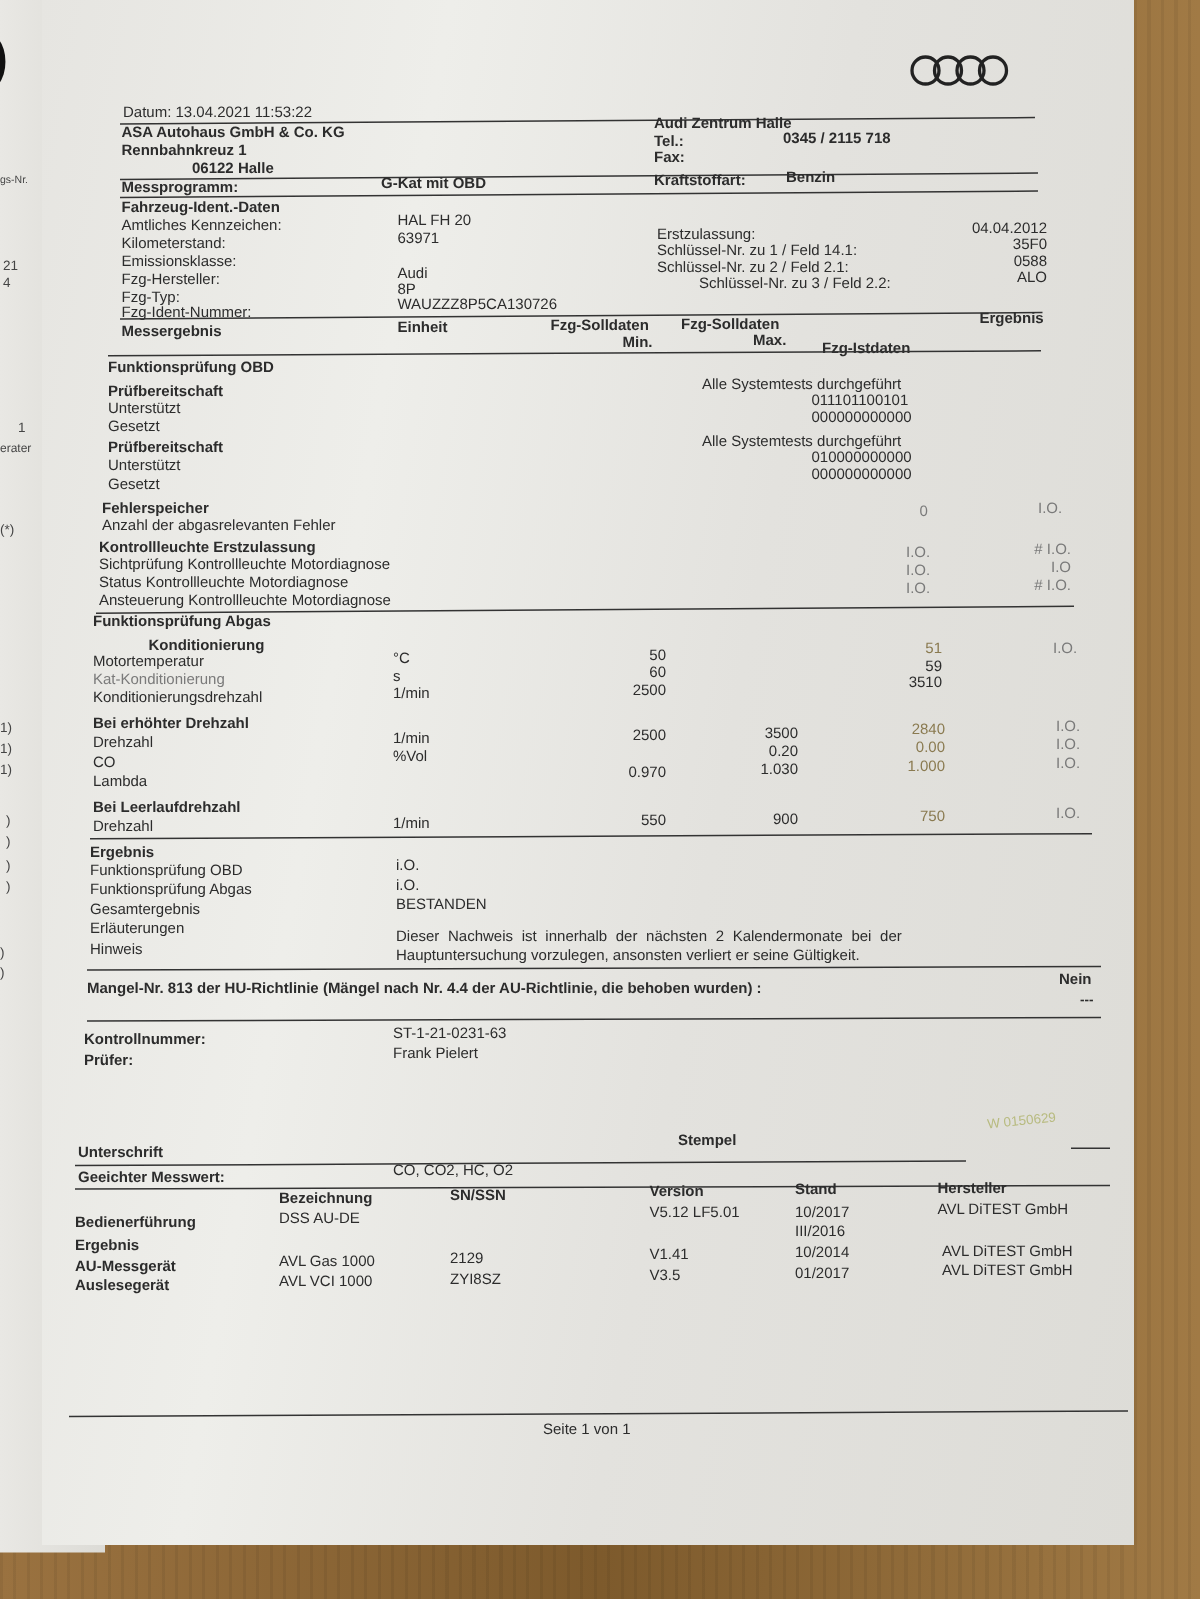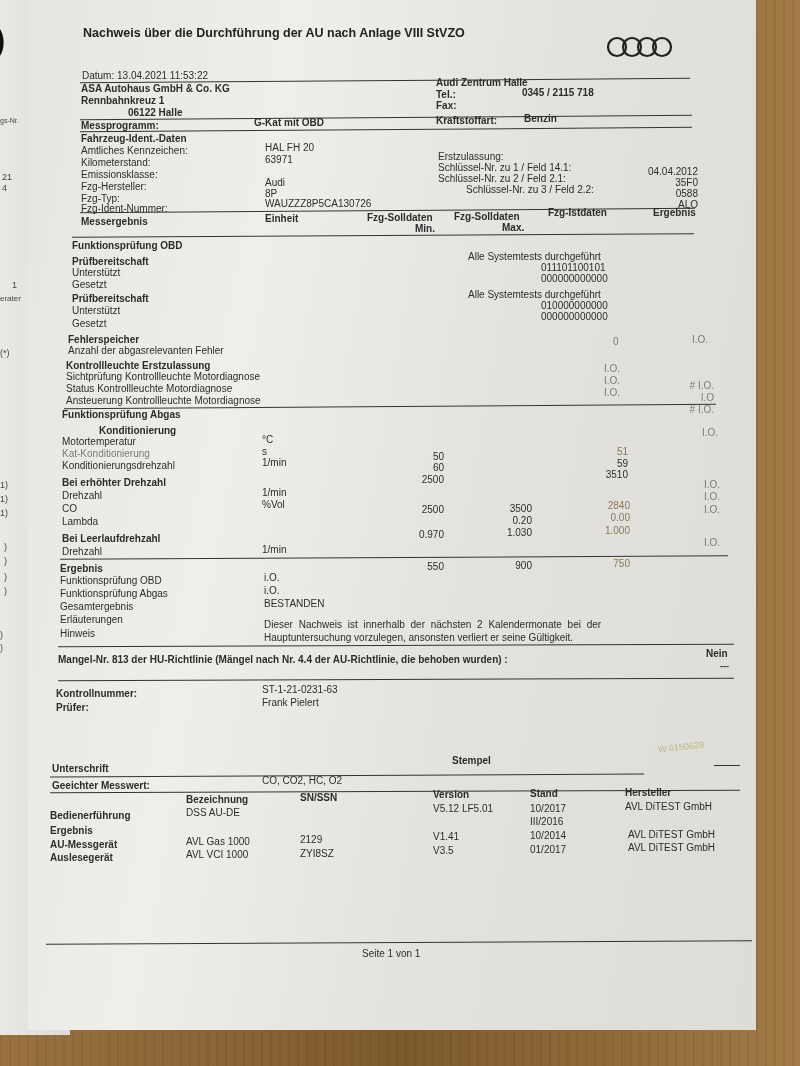--- a/index.html
+++ b/index.html
@@ -26,21 +26,21 @@
     box-shadow:-3px 0 6px rgba(0,0,0,0.15);
     clip-path:polygon(0 0, 100% 0, 101% 100%, 0 100%);
   }
   .t { position:absolute; white-space:nowrap; font-size:11px; line-height:12px; color:#2c2c2c; }
   .b { font-weight:bold; }
   .title { font-size:12.5px; font-weight:bold; color:#222; }
   .rule { position:absolute; height:0; border-top:1.5px solid #333; }
   .rule.thin { border-top-width:1px; }
   .gray { color:#7a7a7a; }
   .olive { color:#8a7a50; }
-  .r { text-align:right;margin-top:19px; }
+  .r { text-align:right; }
   .logo { position:absolute; left:578px; top:36px; width:76px; height:22px; }
   .stamp { position:absolute; left:630px; top:742px; font-size:9px; color:#b8bb80; transform:rotate(-6deg); }
 </style>
 </head>
 <body>
 
 <div class="wood"></div>
 
 <div class="under-sheet">
   <div class="frag" style="left:-6px;top:20px;font-size:34px;font-weight:bold;color:#111;">)</div>
@@ -56,21 +56,20 @@
   <div class="frag" style="left:4px;top:542px;">)</div>
   <div class="frag" style="left:4px;top:556px;">)</div>
   <div class="frag" style="left:4px;top:572px;">)</div>
   <div class="frag" style="left:4px;top:586px;">)</div>
   <div class="frag" style="left:0;top:630px;">)</div>
   <div class="frag" style="left:0;top:643px;">)</div>
 </div>
 
 <div class="sheet">
 
-  <div class="t title" style="left:55px;top:27px;">Nachweis über die Durchführung der AU nach Anlage VIII StVZO</div>
 
   <svg class="logo" viewBox="0 0 76 22">
     <g fill="none" stroke="#222" stroke-width="2.2">
       <circle cx="11" cy="11" r="9"></circle>
         <circle cx="26" cy="11" r="9"></circle>
         <circle cx="41" cy="11" r="9"></circle>
         <circle cx="56" cy="11" r="9"></circle>
     </g>
   </svg>
 
@@ -114,21 +113,21 @@
   <div class="t" style="left:410px;top:184px;font-size:10px;margin-left:28px;">Schlüssel-Nr. zu 3 / Feld 2.2:</div>
   <div class="t r" style="left:600px;top:180px;width:70px;font-size:10px;">ALO</div>
 
   <div class="rule" style="left:52px;top:210px;width:615px;transform:rotate(-0.4deg);"></div>
   <div class="t b" style="left:53px;top:216px;font-size:10px;">Messergebnis</div>
   <div class="t b" style="left:237px;top:213px;font-size:10px;">Einheit</div>
   <div class="t b" style="left:339px;top:212px;font-size:10px;">Fzg-Solldaten</div>
   <div class="t b" style="left:387px;top:223px;font-size:10px;">Min.</div>
   <div class="t b" style="left:426px;top:211px;font-size:10px;">Fzg-Solldaten</div>
   <div class="t b" style="left:474px;top:222px;font-size:10px;">Max.</div>
-  <div class="t b" style="left:520px;top:207px;font-size:10px;">Fzg-Istdaten</div>
+  <div class="t b" style="left:520px;top:227px;font-size:10px;">Fzg-Istdaten</div>
   <div class="t b" style="left:625px;top:207px;font-size:10px;">Ergebnis</div>
   <div class="rule" style="left:44px;top:235px;width:622px;transform:rotate(-0.3deg);"></div>
 
   <div class="t b" style="left:44px;top:240px;font-size:10px;">Funktionsprüfung OBD</div>
   <div class="t b" style="left:44px;top:256px;font-size:10px;">Prüfbereitschaft</div>
   <div class="t" style="left:44px;top:267px;font-size:10px;">Unterstützt</div>
   <div class="t" style="left:44px;top:279px;font-size:10px;">Gesetzt</div>
   <div class="t" style="left:440px;top:251px;font-size:10px;">Alle Systemtests durchgeführt</div>
   <div class="t" style="left:513px;top:262px;font-size:10px;">011101100101</div>
   <div class="t" style="left:513px;top:273px;font-size:10px;">000000000000</div>

